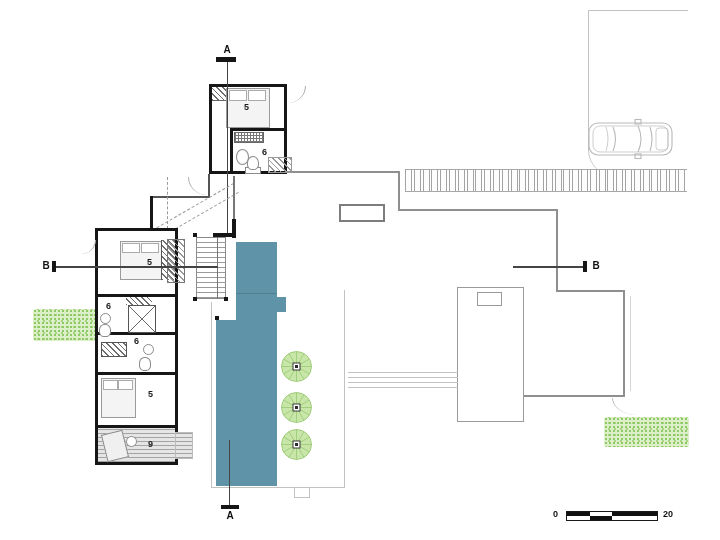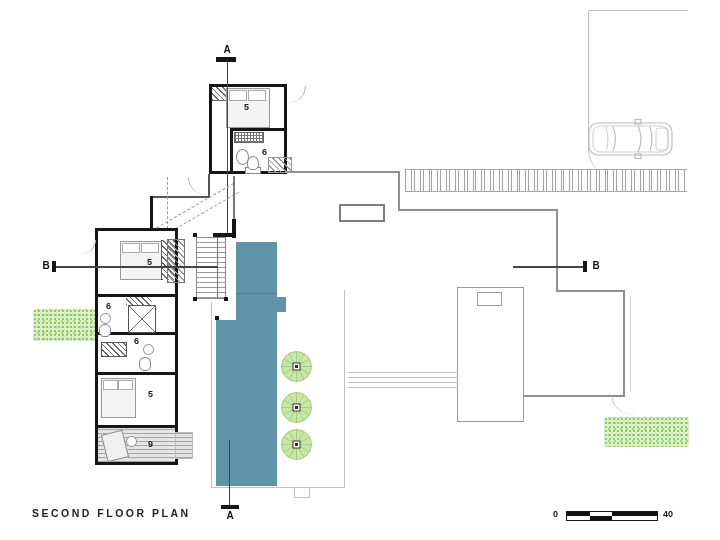--- a/index.html
+++ b/index.html
@@ -231,29 +231,28 @@
   <div class="a wall" style="left:52px;top:261px;width:4px;height:11px"></div>
   <div class="a sline" style="left:56px;top:266px;width:162px;height:1.5px"></div>
   <div class="a sline" style="left:513px;top:266px;width:70px;height:1.5px"></div>
   <div class="a wall" style="left:583px;top:261px;width:4px;height:11px"></div>
   <div class="a marker" style="left:590px;top:260px;width:12px">B</div>
 
   <div class="a sline" style="left:229px;top:440px;width:1.2px;height:65px"></div>
   <div class="a wall" style="left:221px;top:505px;width:18px;height:4px"></div>
   <div class="a marker" style="left:223px;top:510px;width:14px">A</div>
 
-  <div class="a title" style="left:32px;top:507px">SECOND FLOOR PLAN</div>
   <div class="a scaleNum" style="left:553px;top:509px">0</div>
   <div class="a sbar" style="left:566px;top:511px;width:92px;height:10px">
     <div class="srow">
       <div class="sb" style="width:23px"></div>
       <div class="sw" style="width:23px"></div>
       <div class="sb" style="width:46px"></div>
     </div>
     <div class="srow">
       <div class="sw" style="width:23px"></div>
       <div class="sb" style="width:23px"></div>
       <div class="sw" style="width:46px"></div>
     </div>
   </div>
-  <div class="a scaleNum" style="left:663px;top:509px">40</div>
+  <div class="a scaleNum" style="left:663px;top:509px">20</div>
 
 </div>
 
 </body></html>

